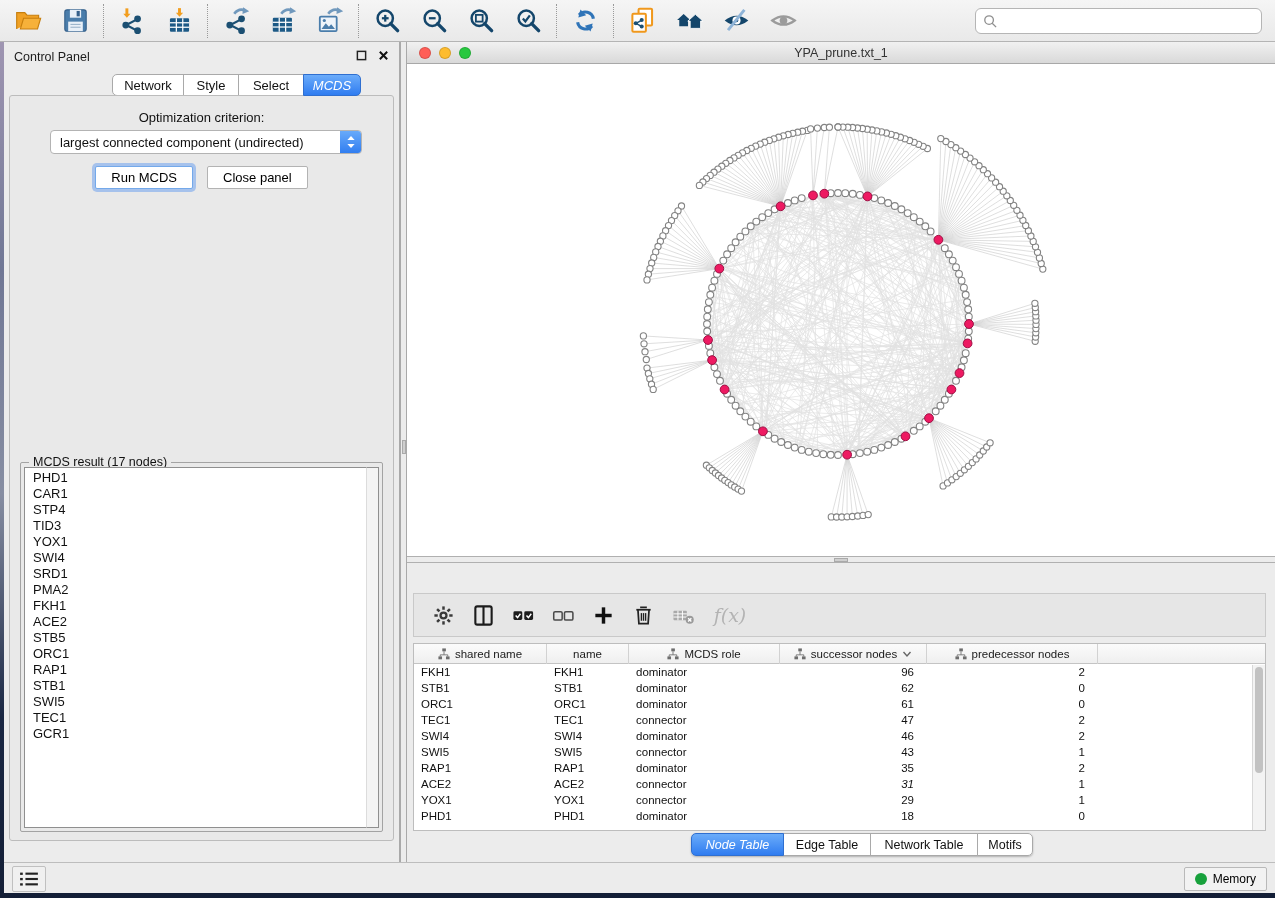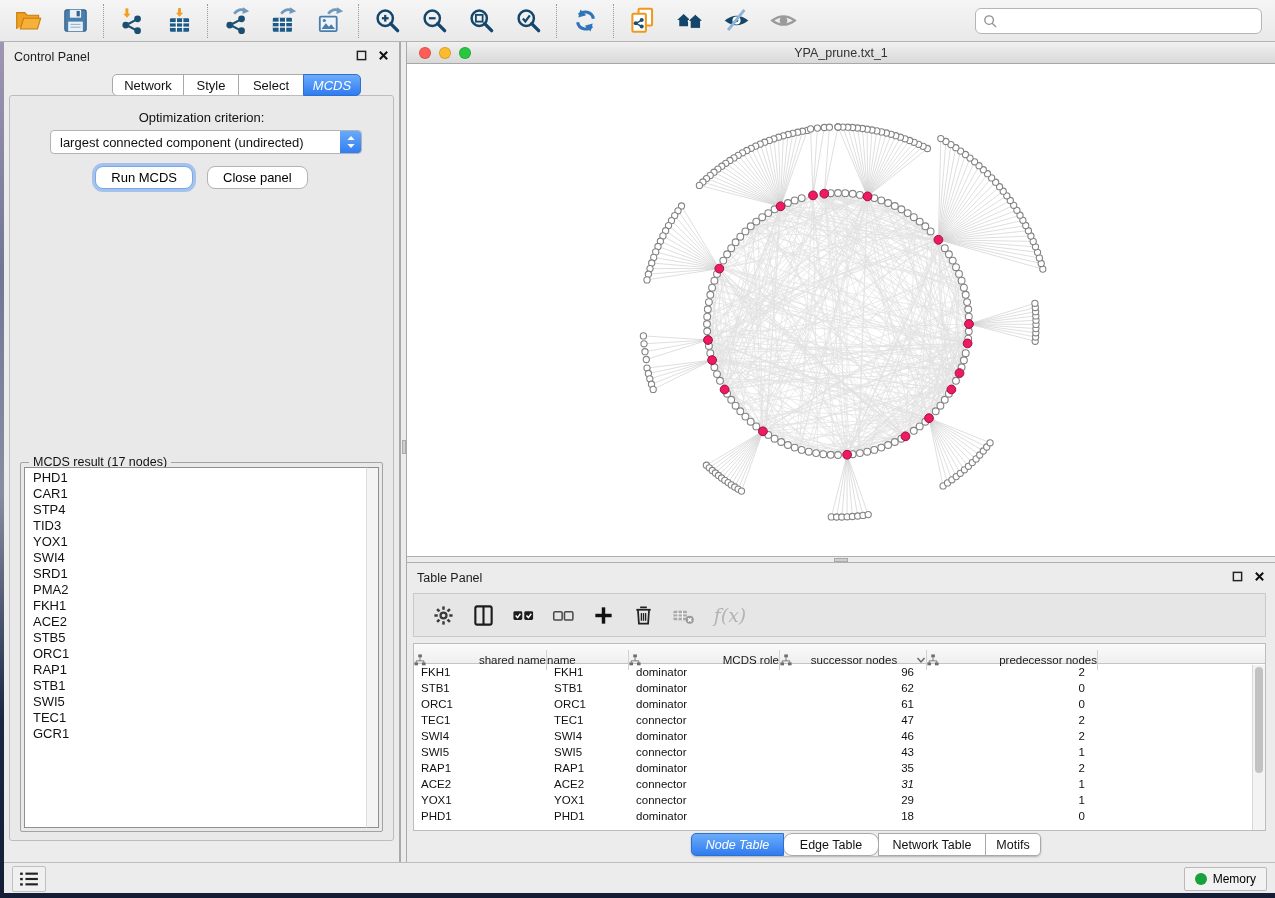--- a/index.html
+++ b/index.html
@@ -51,21 +51,21 @@
   .dropdown {
     position:absolute; top:34px; left:40px; width:312px; height:24px;
     background:#fff; border:1px solid #b3b3b3; border-radius:4px;
     display:flex; align-items:center; overflow:hidden;
   }
   .dd-text { flex:1; padding-left:9px; font-size:13px; white-space:nowrap; }
   .dd-stepper { width:21px; height:24px; background:linear-gradient(#6bacfa,#2f7cf0); border-radius:0 3px 3px 0; display:flex; align-items:center; justify-content:center; }
   .btn-row { position:absolute; top:70px; left:0; right:0; display:flex; justify-content:center; gap:14px; }
   .mac-btn {
     height:23px; padding:0 15px; font-size:13px; font-family:"Liberation Sans",sans-serif;
-    background:#fff; border:1px solid #b3b3b3; border-radius:8px; cursor:default;
+    background:#fff; border:1px solid #b3b3b3; border-radius:2px; cursor:default;
   }
   .mac-btn.focused { border:1px solid #74a9ea; box-shadow:0 0 0 3px rgba(99,155,240,.5); }
 
   .groupbox { position:absolute; left:10px; right:10px; top:366px; bottom:8px; border:1px solid #a3a3a3; border-radius:2px; }
   .legend { position:absolute; top:-8px; left:8px; background:#e9e9e9; padding:0 4px; font-size:12.5px; }
   .result-list { position:absolute; top:4px; left:3px; right:16px; bottom:3px; background:#fff; border:1px solid #8f8f8f; border-right:none; overflow:hidden; padding-top:2px; }
   .result-item { padding:0 8px; height:16px; line-height:16px; font-size:13px; }
   .list-scrollbar { position:absolute; top:4px; right:3px; bottom:3px; width:13px; background:#f4f4f4; border:1px solid #8f8f8f; border-left:1px solid #dcdcdc; }
 
   
@@ -86,21 +86,21 @@
 
   
   .table-panel { position:absolute; left:407px; top:563px; width:868px; height:299px; background:#ececec; }
   .tp-titlebar { position:relative; height:28px; }
   .tp-toolbar { position:absolute; left:6px; right:9px; top:30px; height:44px; background:#e6e6e6; border:1px solid #c9c9c9; display:flex; align-items:center; padding-left:16px; gap:14px; }
   .tp-btn { width:26px; height:26px; border:none; background:transparent; display:flex; align-items:center; justify-content:center; cursor:default; }
   .tp-btn svg { width:23px; height:23px; }
   .fx-label { font-family:"DejaVu Serif", serif; font-style:italic; font-size:19px; color:#b3b3b3; }
   .tp-table { position:absolute; left:6px; right:9px; top:80px; height:188px; background:#fff; border:1px solid #bdbdbd; overflow:hidden; }
   .tp-thead { display:flex; height:20px; background:linear-gradient(#fbfbfb,#efefef); border-bottom:1px solid #c4c4c4; }
-  .th-cell { display:flex; align-items:center; justify-content:space-between; gap:5px; font-size:11.5px; color:#1a1a1a; border-right:1px solid #d2d2d2; height:20px;margin-top:6px; }
+  .th-cell { display:flex; align-items:center; justify-content:center; gap:5px; font-size:11.5px; color:#1a1a1a; border-right:1px solid #d2d2d2; height:20px; }
   .th-cell.filler { border-right:none; flex:1; }
   .tp-row { display:flex; height:16px; }
   .td-cell { font-size:11.5px; line-height:16px; white-space:nowrap; overflow:hidden; }
   .td-left { padding-left:7px; text-align:left; }
   .td-right { padding-right:13px; text-align:right; }
   .tp-vscroll { position:absolute; top:21px; right:0; bottom:0; width:13px; background:#f3f3f3; border-left:1px solid #d8d8d8; }
   .tp-vscroll .thumb { position:absolute; top:2px; left:2px; width:8px; height:106px; background:#c2c2c2; border-radius:4px; }
   #tp-tabs { left:252px; top:270px; box-shadow:0 1px 2px rgba(0,0,0,.25); border-radius:5px; }
   #tp-tabs .seg { height:23px; font-size:12.5px; }
 
@@ -1205,31 +1205,20 @@
           </g>
         </svg>
     </div>
   </div>
 
   <div class="h-divider">
       <div class="h-handle"></div>
     </div>
 
   <div class="table-panel">
-    <div class="tp-titlebar panel-titlebar">
-      <span class="panel-title">Table Panel</span>
-      <span class="win-btns">
-        <button class="win-btn"><svg width="11" height="11" viewBox="0 0 12 12">
-              <rect x="1.5" y="1.5" width="9" height="9" fill="none" stroke="#222" stroke-width="1.6"></rect>
-            </svg></button>
-        <button class="win-btn"><svg width="11" height="11" viewBox="0 0 12 12">
-              <path d="M2 2 L10 10 M10 2 L2 10" stroke="#111" stroke-width="2.2"></path>
-            </svg></button>
-      </span>
-    </div>
     <div class="tp-toolbar" id="tp-toolbar">
         <button class="tp-btn">
           <svg viewBox="0 0 24 24">
             <circle cx="12" cy="12" r="3.1" fill="none" stroke="#3a3a3a" stroke-width="2.4"></circle>
             <g stroke="#3a3a3a" stroke-width="2.6">
               <line x1="12" y1="2.5" x2="12" y2="6"></line>
               <line x1="12" y1="18" x2="12" y2="21.5"></line>
               <line x1="2.5" y1="12" x2="6" y2="12"></line>
               <line x1="18" y1="12" x2="21.5" y2="12"></line>
               <line x1="5.3" y1="5.3" x2="7.8" y2="7.8"></line>
@@ -1417,21 +1406,21 @@
             <div class="td-cell td-right" style="width: 147px;">18</div>
             <div class="td-cell td-right" style="width: 171px;">0</div>
           </div>
         </div>
       <div class="tp-vscroll">
           <div class="thumb"></div>
         </div>
     </div>
     <div class="seg-tabs" id="tp-tabs">
         <div class="seg active" style="width: 93px;">Node Table</div>
-        <div class="seg" style="width: 96px; border-radius: 9px;">Edge Table</div>
+        <div class="seg" style="width: 88px;">Edge Table</div>
         <div class="seg" style="width: 108px;">Network Table</div>
         <div class="seg" style="width: 56px;">Motifs</div>
       </div>
   </div>
 
   <div class="statusbar">
     <button class="sb-left">
       <span style="line-height:0;">
         <svg width="20" height="16" viewBox="0 0 22 18">
             <g stroke="#222" stroke-width="2.4">

